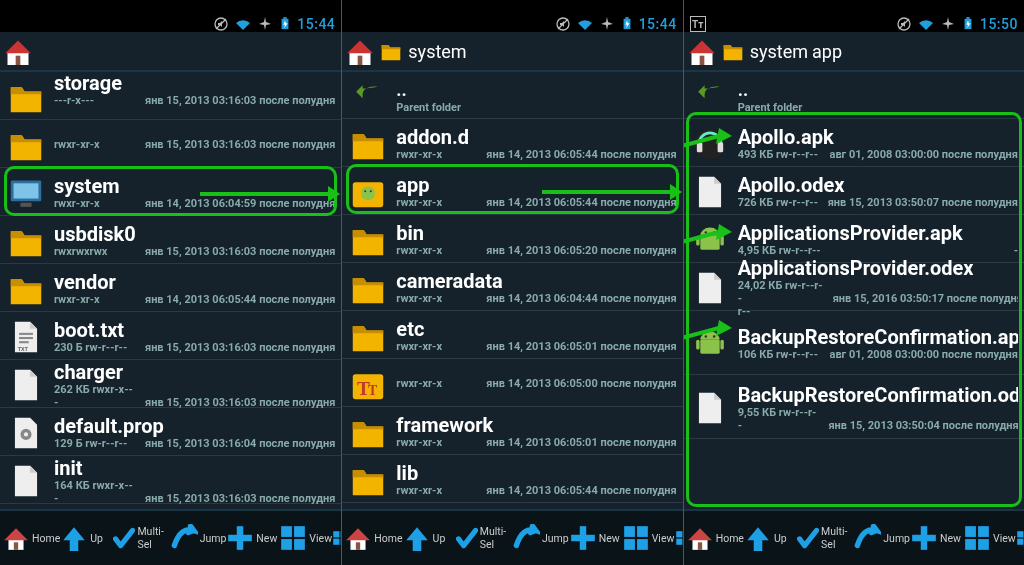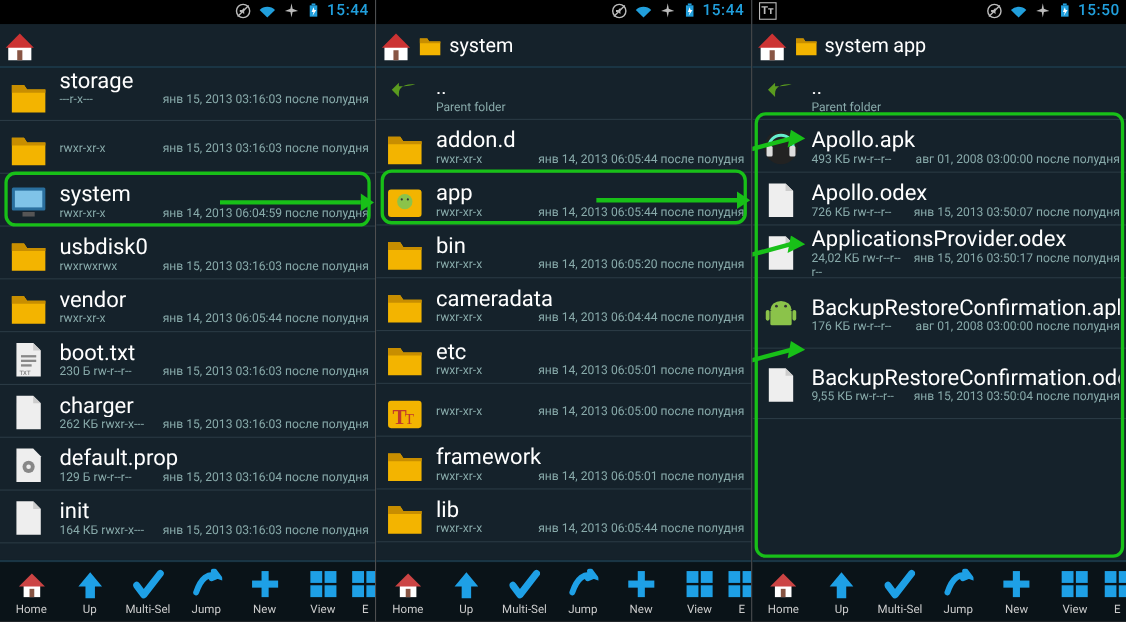--- a/index.html
+++ b/index.html
@@ -1,46 +1,46 @@
 <!DOCTYPE html>
 <html><head>
 <meta charset="utf-8">
 <style>
   * { margin:0; padding:0; box-sizing:border-box; }
   html,body { width:1024px; height:565px; background:#333; font-family:Roboto,Arial,sans-serif; overflow:hidden; }
   .shot { float:left; width:341.33px; height:565px; background:#15222b; position:relative; display:flex; flex-direction:column; }
   .shot + .shot { border-left:1px solid #555; }
   
-  .sbar { height:22px; background:#000; display:flex; align-items:flex-end; justify-content:flex-end; padding:4px 6px; gap:6px; color:#ddd; }
+  .sbar { height:22px; background:#000; display:flex; align-items:flex-start; justify-content:flex-end; padding:16px 6px; gap:6px; color:#ddd; }
   .sbar .tt { width:16px; height:16px; border:1px solid #bbb; display:flex; align-items:center;justify-content:center;font-size:10px;color:#bbb;margin-right:auto;font-weight:bold;}
   .sbar svg { display:block; }
   .sbar .clock { font-size:14px; color:#219fdc; letter-spacing:.5px; font-weight:500;}
   
   .pbar { height:40px; background:#15222b; display:flex; align-items:center; padding:0 4px; gap:4px; border-bottom:2px solid #1a3544;}
   .home-ic { width:28px; height:28px; }
   .crumb { display:flex; align-items:center; gap:4px; }
   .crumb span { color:#fff; font-size:18px; }
   
   .list { flex:1; overflow:hidden; background:#15222b; position:relative;}
-  .row { display:flex; align-items:center; gap:8px; padding:4px 6px 2px 6px; border-bottom:1px solid #2a3a44; }
+  .row { display:flex; align-items:center; gap:8px; padding:4px 6px 2px 6px; border-bottom:1px solid #2a3a44;font-weight:bold; }
   .row .ic { width:40px; height:40px; display:flex;align-items:center;justify-content:center;flex-shrink:0;}
   .row .txt { flex:1; min-width:0; }
   .row .name { color:#fff; font-size:20px; line-height:22px; white-space:nowrap; overflow:hidden; text-overflow:clip; }
   .row .meta { display:flex; gap:8px; align-items:flex-end; }
   .row .perm { color:#8aa; font-size:11px; }
   .row .date { color:#8aa; font-size:11px; margin-left:auto; white-space:nowrap; overflow:hidden;}
   .row.parent .name { font-size:18px; }
   .row.parent .sub { color:#8aa; font-size:11px; }
   .row.half-top .name { margin-top:-14px; }
   
   .hl { position:absolute; border:3px solid #18c018; border-radius:10px; pointer-events:none; }
   .arrow { position:absolute; pointer-events:none; }
   
   .bnav { height:56px; background:#0a1318; display:flex; align-items:center; padding:0 2px; border-top:2px solid #1a3544;}
-  .bnav .bt { flex:0 0 53px; display:flex; flex-direction:column; align-items:center; gap:2px; color:#ccc; font-size:10.5px; }
+  .bnav .bt { flex:0 0 53px; display:flex; flex-direction:row; align-items:center; gap:2px; color:#ccc; font-size:10.5px; }
   .bnav .bt svg { display:block; }
   .bnav .bt.last { flex:0 0 24px; overflow:hidden;}
 </style>
 </head>
 <body>
 
 <svg width="0" height="0" style="position:absolute">
   <defs>
     <g id="ic-home">
         <rect x="3" y="13" width="18" height="11" fill="#fff"></rect>
@@ -613,20 +613,34 @@
           </svg>
         </span>
         <span class="txt">
           <div class="name">Apollo.odex</div>
            <div class="meta">
             <span class="perm">726 КБ rw-r--r--</span>
            <span class="date">янв 15, 2013 03:50:07 после полудня</span>
           </div>
            </span>
       </div>
+      <div class="row" style="height:48px">
+        <span class="ic">
+          <svg width="36" height="36" viewBox="0 0 26 26">
+            <use href="#ic-droid"></use>
+          </svg>
+        </span>
+        <span class="txt">
+          <div class="name">ApplicationsProvider.apk</div>
+           <div class="meta">
+            <span class="perm">4,95 КБ rw-r--r--</span>
+           <span class="date">-</span>
+          </div>
+           </span>
+      </div>
       <svg class="arrow" style="left:-10px;top:152px" width="60" height="30">
         <line x1="0" y1="20" x2="45" y2="8" stroke="#18c018" stroke-width="4"></line>
         <polygon points="45,0 58,8 42,16" fill="#18c018"></polygon>
       </svg>
       <div class="row" style="height:48px">
         <span class="ic">
           <svg width="36" height="36" viewBox="0 0 26 26">
             <use href="#ic-file"></use>
           </svg>
         </span>
@@ -643,21 +657,21 @@
       </div>
       <div class="row" style="height:64px">
         <span class="ic">
           <svg width="36" height="36" viewBox="0 0 26 26">
             <use href="#ic-droid"></use>
           </svg>
         </span>
         <span class="txt">
           <div class="name">BackupRestoreConfirmation.apk</div>
            <div class="meta">
-            <span class="perm">176 КБ rw-r--r--</span>
+            <span class="perm">106 КБ rw-r--r--</span>
            <span class="date">авг 01, 2008 03:00:00 после полудня</span>
           </div>
            </span>
       </div>
       <svg class="arrow" style="left:-10px;top:248px" width="60" height="30">
         <line x1="0" y1="20" x2="45" y2="8" stroke="#18c018" stroke-width="4"></line>
         <polygon points="45,0 58,8 42,16" fill="#18c018"></polygon>
       </svg>
       <div class="row" style="height:64px">
         <span class="ic">

